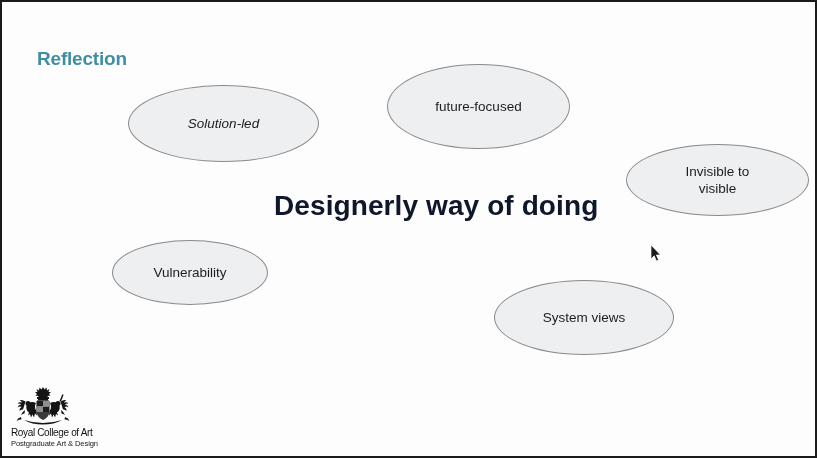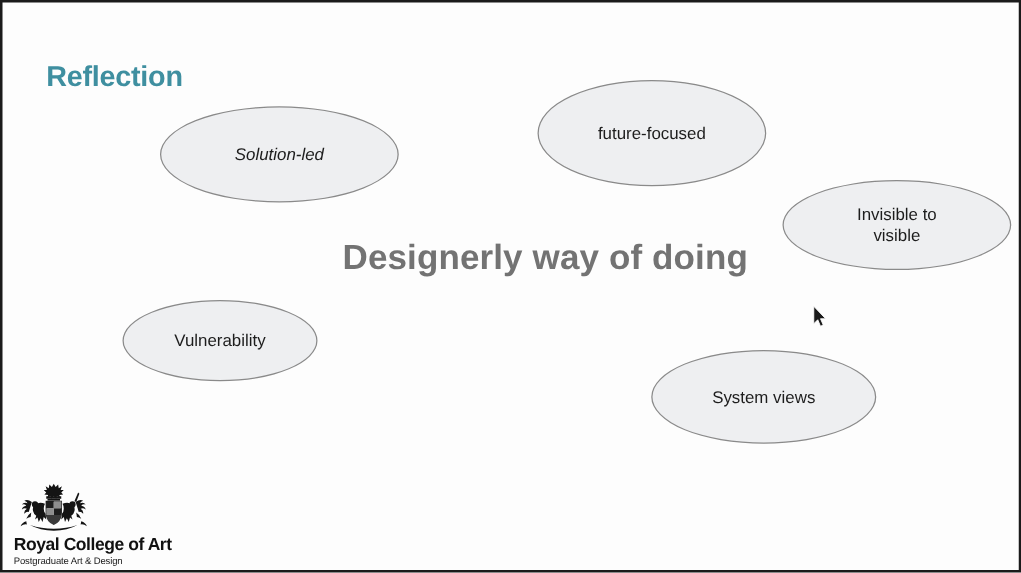--- a/index.html
+++ b/index.html
@@ -23,35 +23,35 @@
     background: #fdfdfd;
     border: 2px solid #1b1b1b;
     overflow: hidden;
   }
 
   
   #reflection-title {
     position: absolute;
     left: 35px;
     top: 46px;
-    font-size: 23px;
+    font-size: 19px;
     font-weight: bold;
     color: #3f8fa0;
     letter-spacing: -0.2px;
     white-space: nowrap;
   }
 
   
   #main-headline {
     position: absolute;
     left: 272px;
     top: 188px;
     font-size: 28px;
     font-weight: bold;
-    color: #737373;
+    color: #0f172a;
     letter-spacing: 0.1px;
     white-space: nowrap;
   }
 
   
   .ellipse {
     position: absolute;
     box-sizing: border-box;
     background: #eeeff1;
     border: 1px solid #8a8a8a;
@@ -76,22 +76,22 @@
     top: 384px;
     width: 160px;
   }
   #rca-crest {
     display: block;
     width: 62px;
     height: 40px;
     margin-left: 1px;
   }
   #rca-name {
-    font-size: 14px;
-    font-weight: bold;
+    font-size: 10px;
+    font-weight: normal;
     color: #111111;
     letter-spacing: -0.35px;
     margin-top: 1px;
     white-space: nowrap;
   }
   #rca-tagline {
     font-size: 7.6px;
     font-weight: normal;
     color: #1a1a1a;
     letter-spacing: -0.1px;
@@ -113,35 +113,35 @@
 <body>
 
 <div id="slide">
 
   <div id="reflection-title">Reflection</div>
 
   <div class="ellipse" style="left:126px; top:83px; width:191px; height:77px;font-style:italic;">
     <span class="ellipse-label">Solution-led</span>
   </div>
 
-  <div class="ellipse" style="left:428px; top:62px; width:183px; height:85px;">
+  <div class="ellipse" style="left:385px; top:62px; width:183px; height:85px;">
     <span class="ellipse-label">future-focused</span>
   </div>
 
   <div class="ellipse" style="left:624px; top:142px; width:183px; height:72px;text-align:center;">
     <span class="ellipse-label">Invisible to
 visible</span>
   </div>
 
-  <div class="ellipse" style="left:96px; top:238px; width:156px; height:65px;text-align:right;">
+  <div class="ellipse" style="left:110px; top:238px; width:156px; height:65px;text-align:right;">
     <span class="ellipse-label">Vulnerability</span>
   </div>
 
 
-  <div class="ellipse" style="left:519px; top:278px; width:180px; height:75px;">
+  <div class="ellipse" style="left:492px; top:278px; width:180px; height:75px;">
     <span class="ellipse-label">System views</span>
   </div>
 
   <div id="main-headline">Designerly way of doing</div>
 
   <div id="rca-logo">
     <svg id="rca-crest" viewBox="0 0 124 80">
       <g fill="#141414">
 
         <path d="M62 2 l3 5 4-4 1 6 5-3-2 6 5 0-4 4 3 3-6 1 1 4-5-2-1 4-4-4-4 4-1-4-5 2 1-4-6-1 3-3-4-4 5 0-2-6 5 3 1-6 4 4z"></path>

